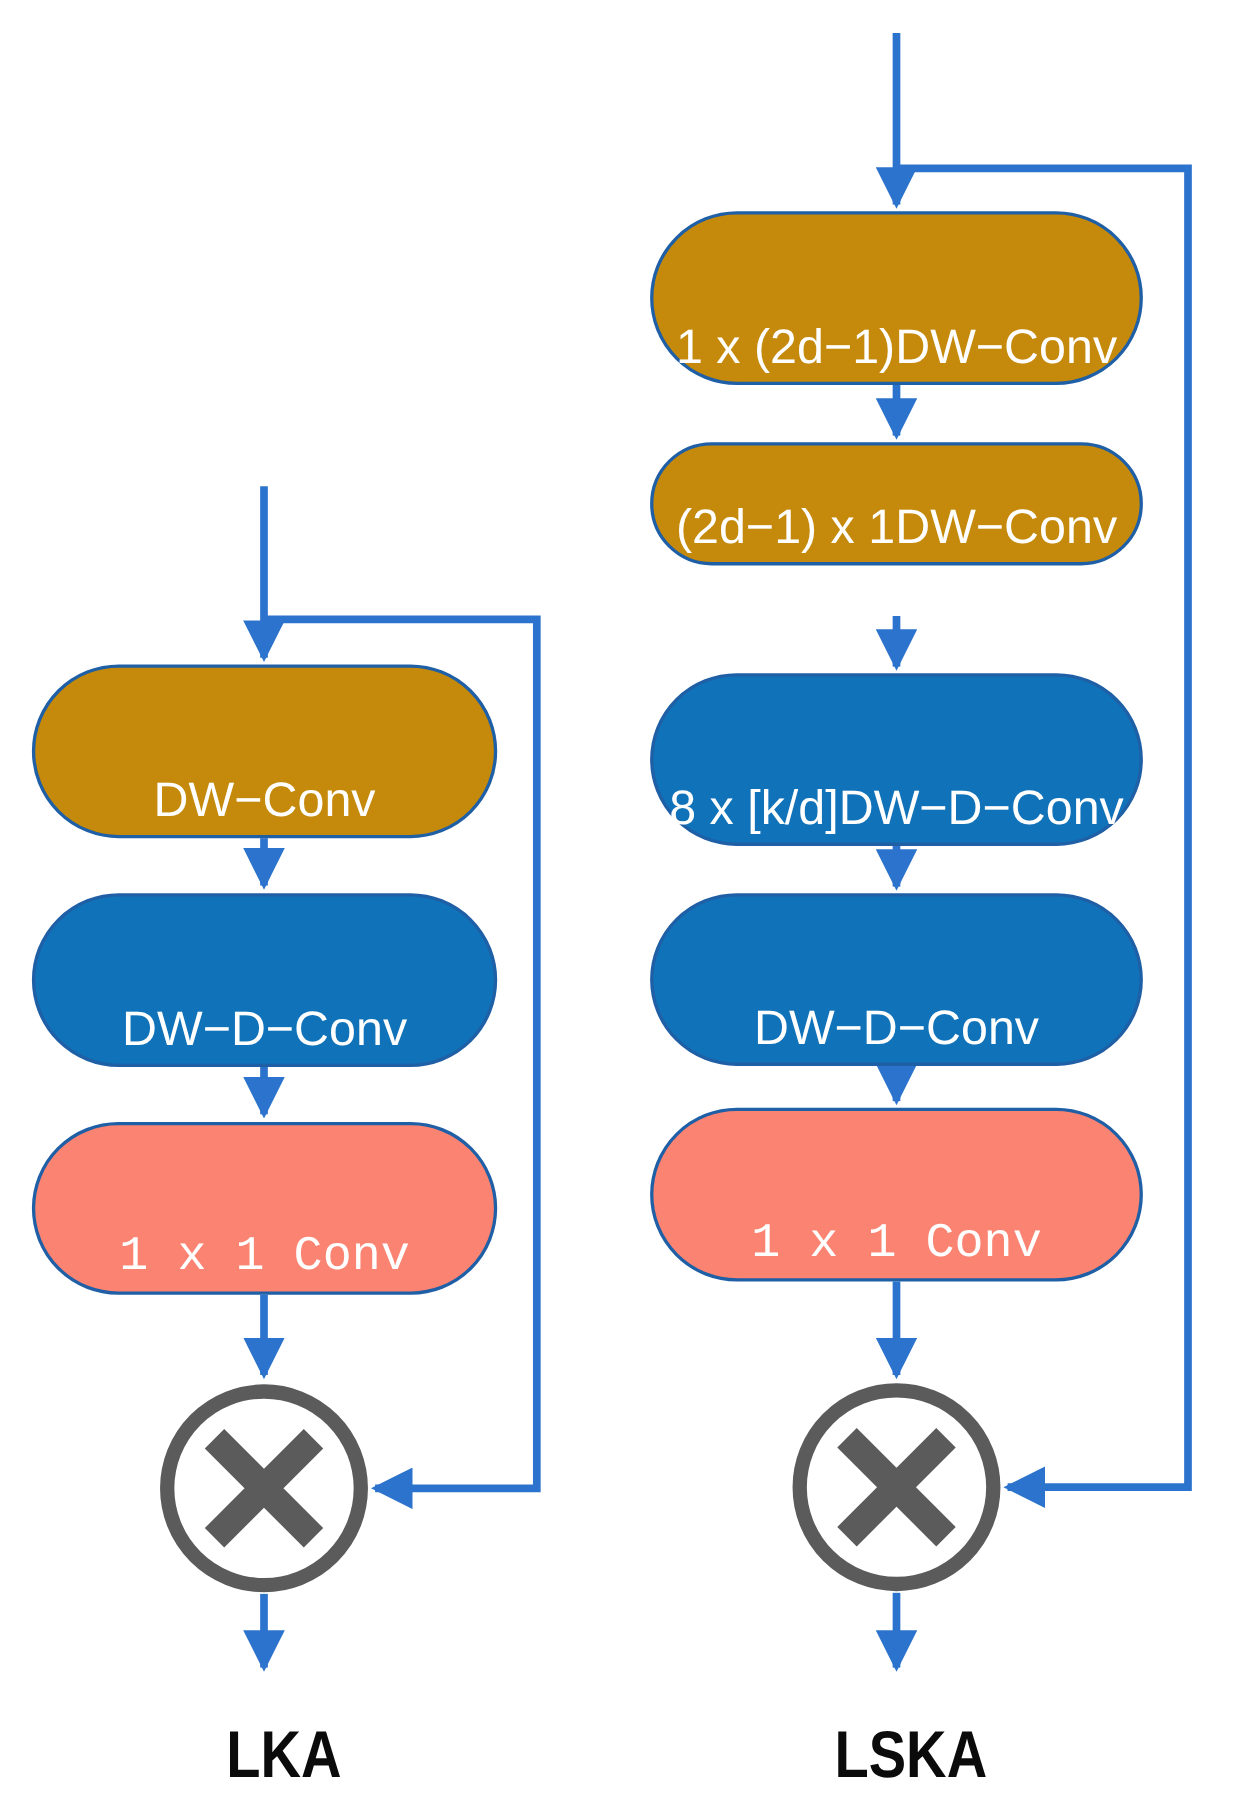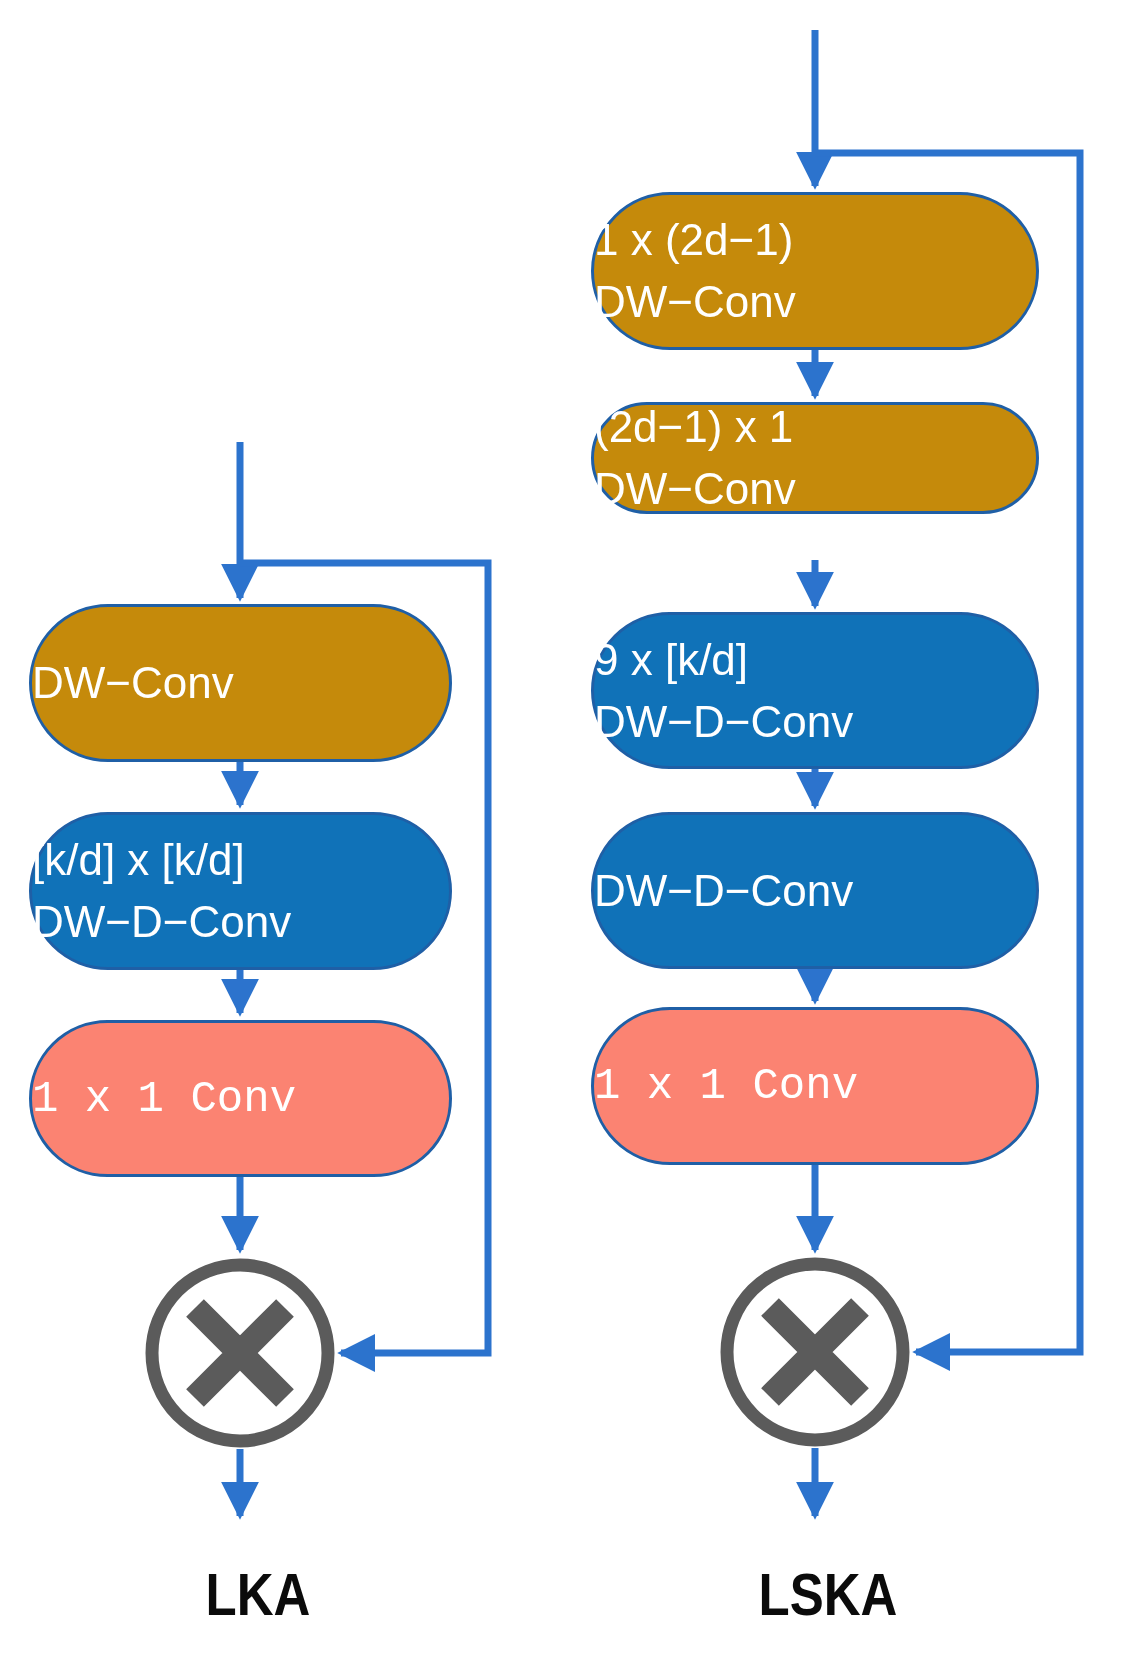--- a/index.html
+++ b/index.html
@@ -23,22 +23,22 @@
   #wires{position:absolute;left:0;top:0;width:1125px;height:1654px;}
   .wire{fill:none;stroke:var(--arrow);stroke-width:7;stroke-linejoin:miter;}
   .ahead{fill:var(--arrow);}
   .op circle{fill:none;stroke:var(--opgray);stroke-width:13;}
   .op path{fill:none;stroke:var(--opgray);stroke-width:25;stroke-linecap:butt;}
   .block{
     position:absolute;
     box-sizing:border-box;
     border:3px solid var(--border);
     border-radius:80px;
-    display:flex;flex-direction:column;
-    align-items:flex-start;justify-content:center;
+    display:flex;flex-direction:row;
+    align-items:flex-end;justify-content:center;
     color:#fff;
     font-size:44px;line-height:62px;
     text-align:center;
     white-space:nowrap;
   }
   .block.gold{background:var(--gold);}
   .block.blue{background:var(--blue);}
   .block.salmon{background:var(--salmon);font-family:Liberation Mono, monospace;}
   .diagram-label{
     position:absolute;
@@ -84,37 +84,36 @@
     <g class="op" transform="translate(815,1352)">
       <circle r="88"></circle>
       <path d="M-45 -45 L45 45 M45 -45 L-45 45"></path>
     </g>
   </svg>
 
   <div class="block gold" style="left:29px;top:604px;width:423px;height:158px">
     <div>DW−Conv</div>
   </div>
   <div class="block blue" style="left:29px;top:812px;width:423px;height:158px">
-    <div>[k/d] x [k/d]</div>
     <div>DW−D−Conv</div>
   </div>
   <div class="block salmon" style="left:29px;top:1020px;width:423px;height:157px">
     <div>1 x 1 Conv</div>
   </div>
 
   <div class="block gold" style="left:591px;top:192px;width:448px;height:158px">
     <div>1 x (2d−1)</div>
     <div>DW−Conv</div>
   </div>
   <div class="block gold" style="left:591px;top:402px;width:448px;height:112px">
     <div>(2d−1) x 1</div>
     <div>DW−Conv</div>
   </div>
   <div class="block blue" style="left:591px;top:612px;width:448px;height:157px">
-    <div>9 x [k/d]</div>
+    <div>8 x [k/d]</div>
     <div>DW−D−Conv</div>
   </div>
   <div class="block blue" style="left:591px;top:812px;width:448px;height:157px">
     <div>DW−D−Conv</div>
   </div>
   <div class="block salmon" style="left:591px;top:1007px;width:448px;height:158px">
     <div>1 x 1 Conv</div>
   </div>
 
   <div class="diagram-label" style="left:148px;top:1560px">LKA</div>

